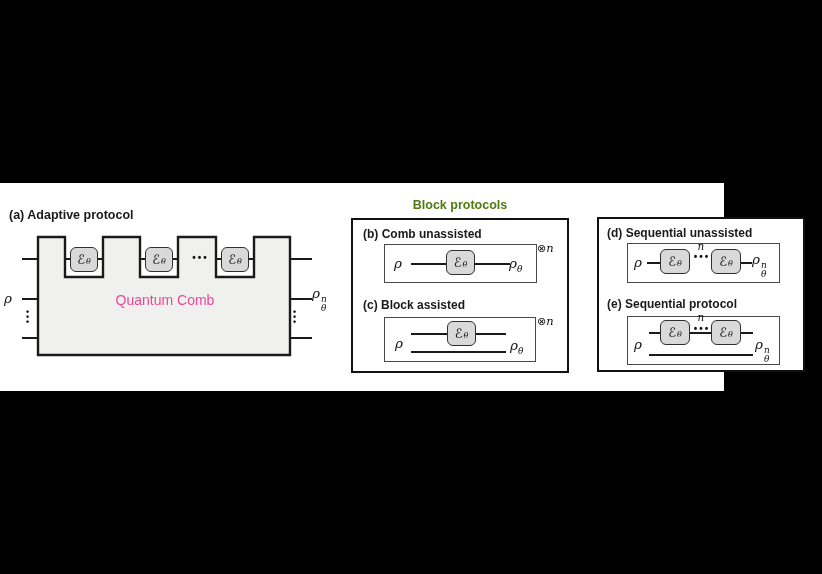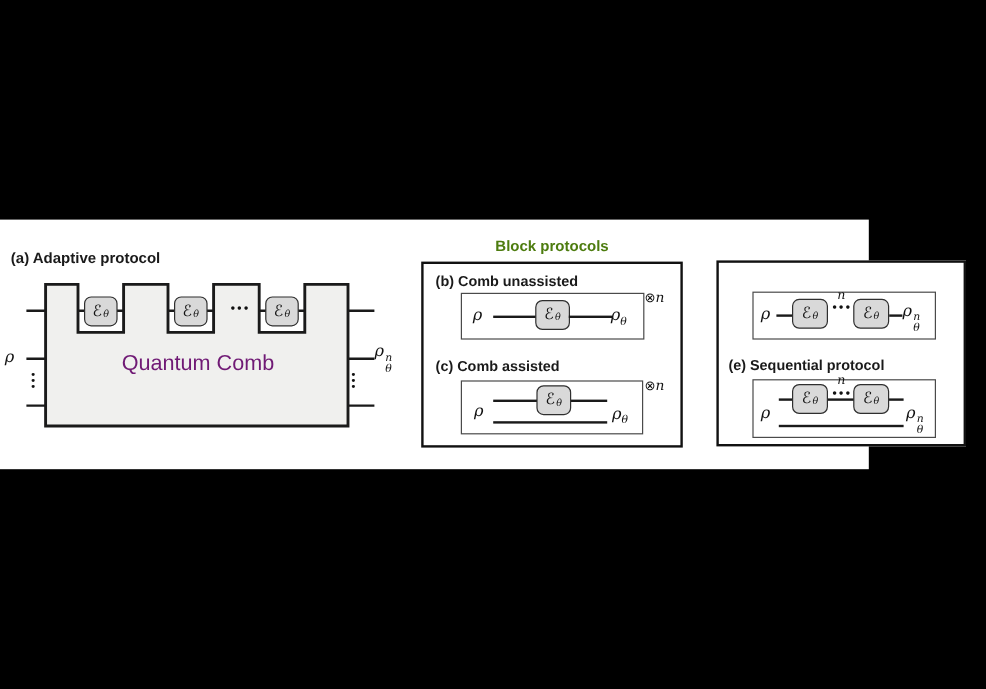--- a/index.html
+++ b/index.html
@@ -44,21 +44,21 @@
   .stack b{font-weight:normal;}
   .wire{background:#1a1a1a;height:2px;}
   .hdots{display:inline-flex;justify-content:center;gap:2px;color:#111;
     font-size:10px;line-height:10px;font-weight:bold;font-style:normal;}
   .hdots i,.vdots i{font-style:normal;}
   .vdots{display:inline-flex;flex-direction:column;align-items:center;color:#111;
     font-size:9px;line-height:5px;font-weight:bold;}
   .tensor{font-size:11px;color:#111;font-family:"DejaVu Sans",sans-serif;white-space:nowrap;}
   .tensor i{font-family:"DejaVu Serif",serif;font-style:italic;font-size:11.5px;}
   .comb-name{
-    font-size:18px;color:#701a75;text-align:center;white-space:nowrap;
+    font-size:14px;color:#ec4899;text-align:center;white-space:nowrap;
   }
   .small-n{font-family:"DejaVu Serif",serif;font-style:italic;font-size:10.5px;color:#111;text-align:center;}
 </style>
 </head>
 <body>
 
 <div class="canvas">
 
   <div class="abs panel-label" style="left:9px;top:25px;">(a) Adaptive protocol</div>
 
@@ -122,34 +122,35 @@
   <div class="abs tensor" style="left:537px;top:58px;"><span>⊗</span><i>n</i></div>
   <div class="abs math" style="left:394px;top:72px;">ρ</div>
   <div class="abs wire" style="left:411px;top:80px;width:36px;"></div>
   <div class="abs gate" style="left:446px;top:67px;width:29px;height:25px;">
     <span class="g">ℰ</span>
       <sub>θ</sub>
   </div>
   <div class="abs wire" style="left:474px;top:80px;width:36px;"></div>
   <div class="abs math" style="left:509px;top:72px;"><i>ρ</i><sub>θ</sub></div>
 
-  <div class="abs panel-label" style="left:363px;top:115px;font-size:12px;">(c) Comb assisted</div>
+  <div class="abs panel-label" style="left:363px;top:115px;font-size:12px;">(c) Block assisted</div>
   <div class="abs sub-box" style="left:384px;top:134px;width:152px;height:45px;"></div>
   <div class="abs tensor" style="left:537px;top:131px;"><span>⊗</span><i>n</i></div>
   <div class="abs wire" style="left:411px;top:150px;width:95px;"></div>
   <div class="abs wire" style="left:411px;top:168px;width:95px;"></div>
   <div class="abs gate" style="left:447px;top:138px;width:29px;height:25px;">
     <span class="g">ℰ</span>
       <sub>θ</sub>
   </div>
   <div class="abs math" style="left:395px;top:152px;">ρ</div>
   <div class="abs math" style="left:510px;top:154px;"><i>ρ</i><sub>θ</sub></div>
 
   <div class="abs outer-box" style="left:597px;top:34px;width:208px;height:155px;"></div>
 
+  <div class="abs panel-label" style="left:607px;top:43px;font-size:12px;">(d) Sequential unassisted</div>
   <div class="abs sub-box" style="left:627px;top:60px;width:153px;height:40px;"></div>
   <div class="abs math" style="left:634px;top:71px;">ρ</div>
   <div class="abs wire" style="left:647px;top:79px;width:14px;"></div>
   <div class="abs gate" style="left:660px;top:66px;width:30px;height:25px;">
     <span class="g">ℰ</span>
       <sub>θ</sub>
   </div>
   <div class="abs small-n" style="left:692px;top:57px;width:18px;">n</div>
   <div class="abs hdots" style="left:690px;top:69px;width:22px;">
     <i>•</i>

